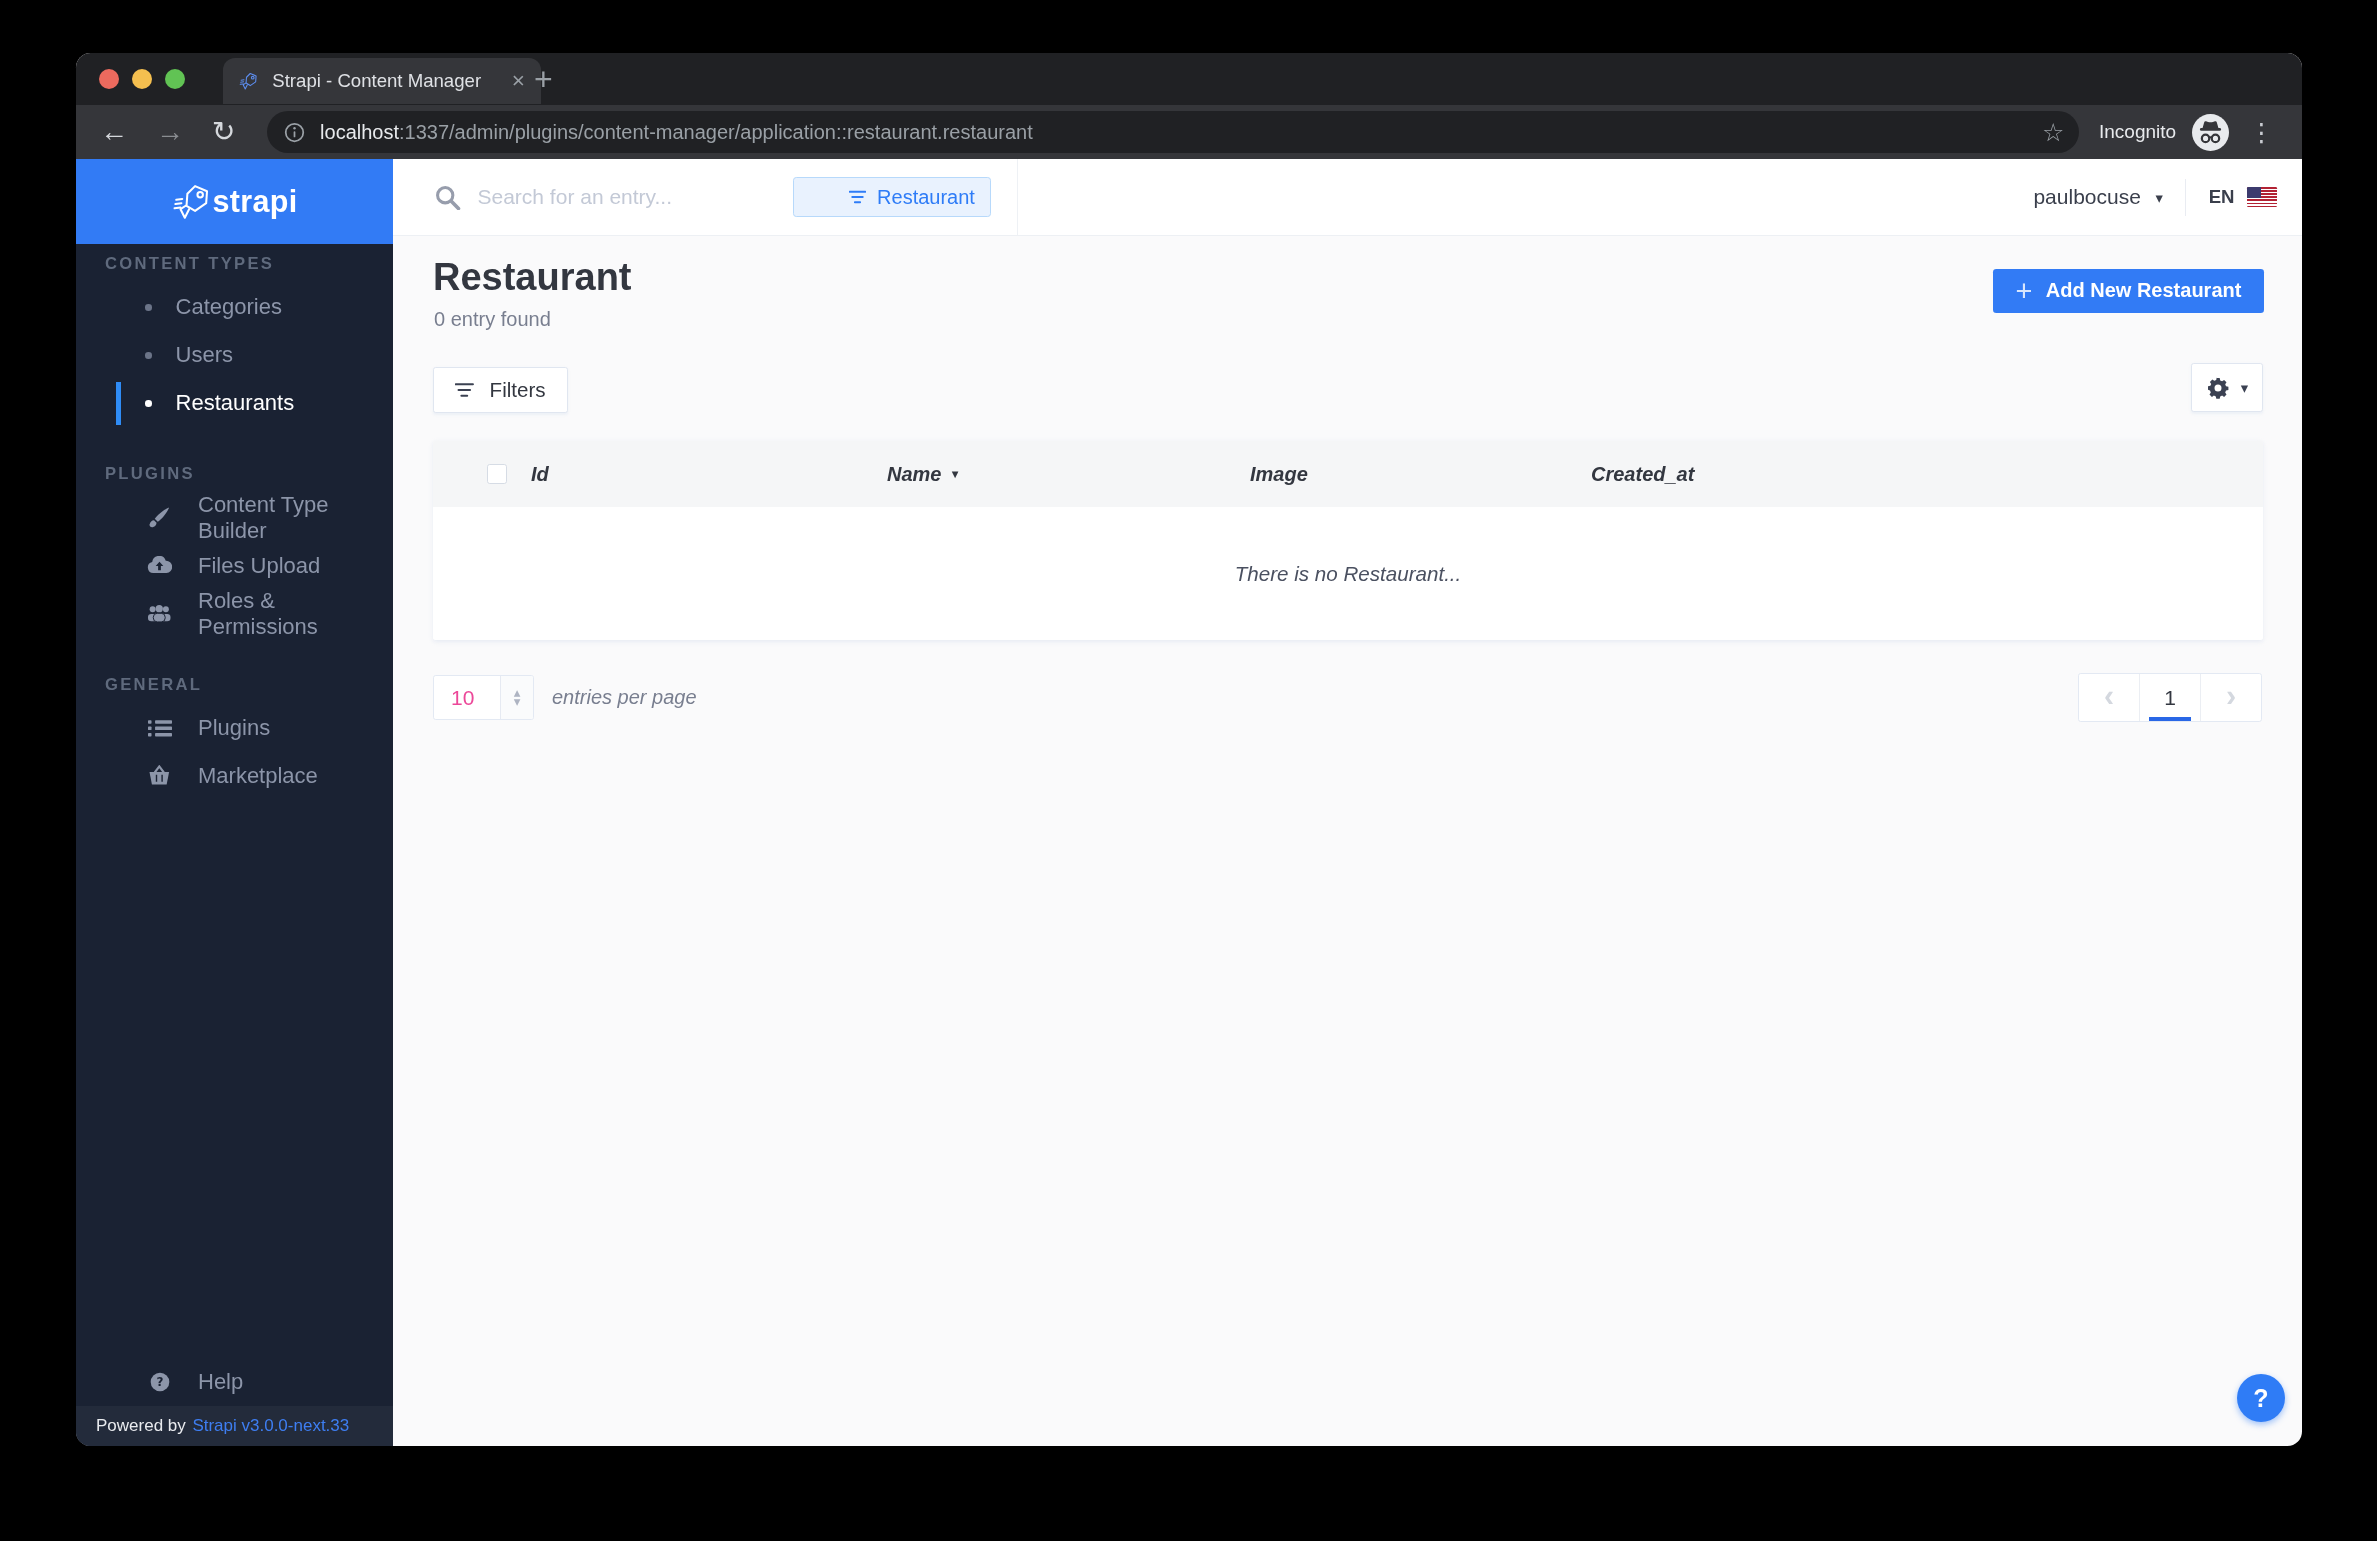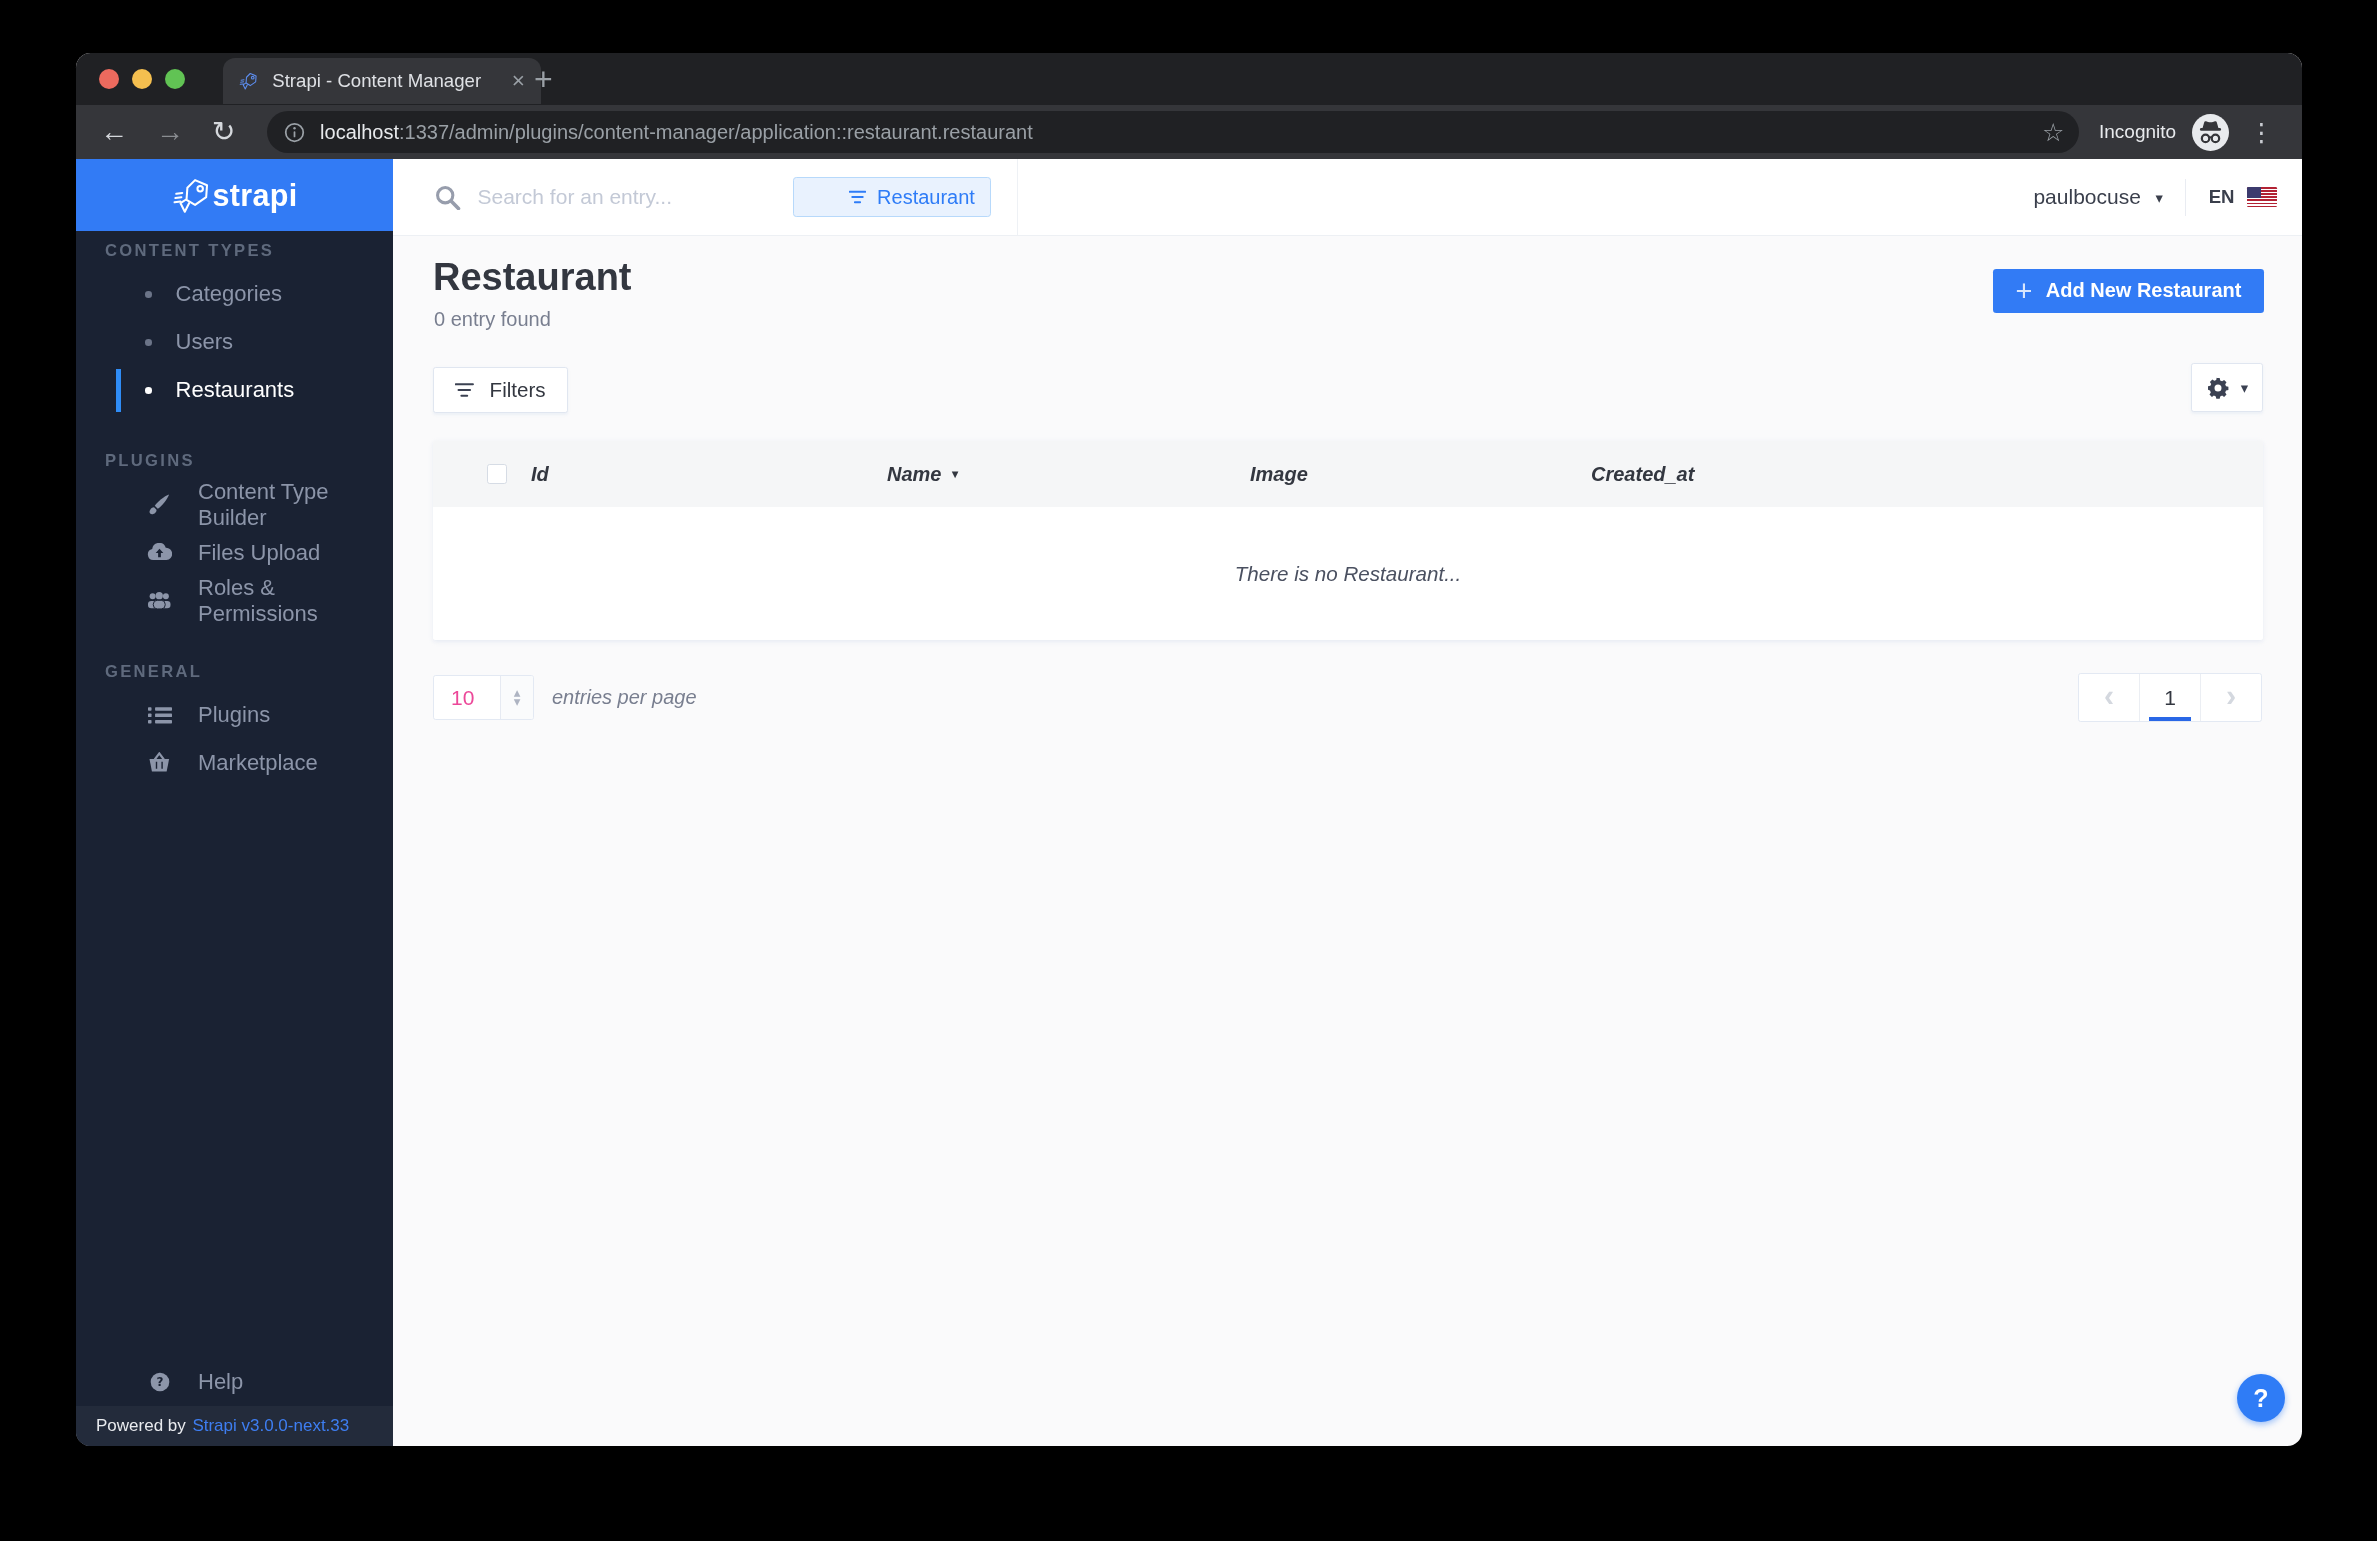--- a/index.html
+++ b/index.html
@@ -37,21 +37,21 @@
   .url .host { color:#E8EAED; } .url .rest { color:#9AA0A6; }
   .urlspacer { flex:1; }
   .star { font-size:25px; color:#9AA0A6; }
   .incog-label { font-size:19px; color:#E8EAED; margin-left:20px; }
   .incog-icon { margin-left:16px; }
   .dots { font-size:25px; color:#C9CCD1; margin:0 9.3px 0 20px; }
   
   .app { flex:1; display:flex; min-height:0; }
   .sidebar { width:317px; flex:none; background:#1A2233; display:flex; flex-direction:column; position:relative; }
   .logo {
-    height:72px; background:#327BF5; display:flex; align-items:center; justify-content:center; gap:0; flex:none;
+    height:85px; background:#327BF5; display:flex; align-items:center; justify-content:center; gap:0; flex:none;
   }
   .logo-text { color:#fff; font-size:30.5px; font-weight:bold; letter-spacing:0.3px; }
   .nav { padding-top:10px; }
   .sec-label {
     padding-left:29px; font-size:16.6px; font-weight:bold; letter-spacing:2.3px;
     color:#5F6A7D; margin-bottom:9.3px;
   }
   .sec-label.again { margin-top:37px; }
   .nav-item {
     height:48px; display:flex; align-items:center; padding-left:29px; position:relative; cursor:pointer;margin-left:40px;

